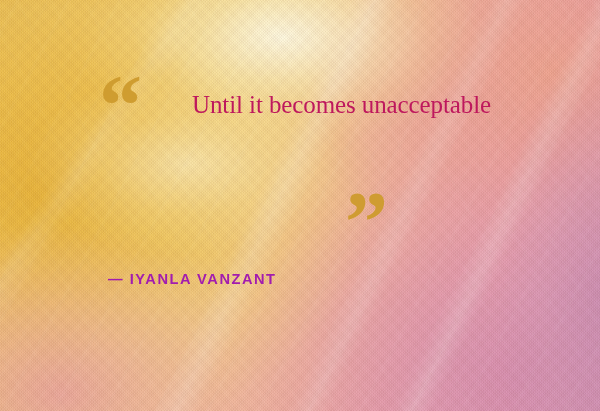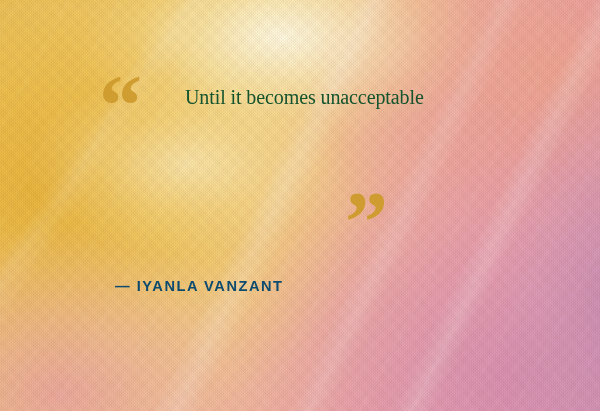--- a/index.html
+++ b/index.html
@@ -172,24 +172,24 @@
     position: absolute;
     inset: 0;
     z-index: 5;
   }
 
   #quote-text {
     position: absolute;
     left: 106px;
     top: 77px;
     width: 424px;
-    margin: 5px;
-    font-size: 20px;
+    margin: 12px;
+    font-size: 25px;
     line-height: 31.7px;
-    color: #14532d;
+    color: #be185d;
     letter-spacing: -0.1px;
     text-rendering: optimizeLegibility;
   }
 
   .qline {
     display: block;
     white-space: nowrap;
   }
 
   .qline.first {
@@ -220,26 +220,26 @@
     font-size: 86px;
     letter-spacing: -2px;
     color: #cf9c2f;
     opacity: 0.97;
   }
 
   #attribution {
     position: absolute;
     left: 107px;
     top: 270px;
-    margin: 8px;
+    margin: 1px;
     font-family: "Liberation Sans", "DejaVu Sans", sans-serif;
     font-weight: 700;
     font-size: 14.6px;
     letter-spacing: 1.55px;
-    color: #0c4a6e;
+    color: #a21caf;
     white-space: nowrap;
   }
 </style>
 </head>
 <body>
 
 <div id="quote-card">
 
   <div class="wash wash-base"></div>
   <div class="wash wash-gold"></div>

